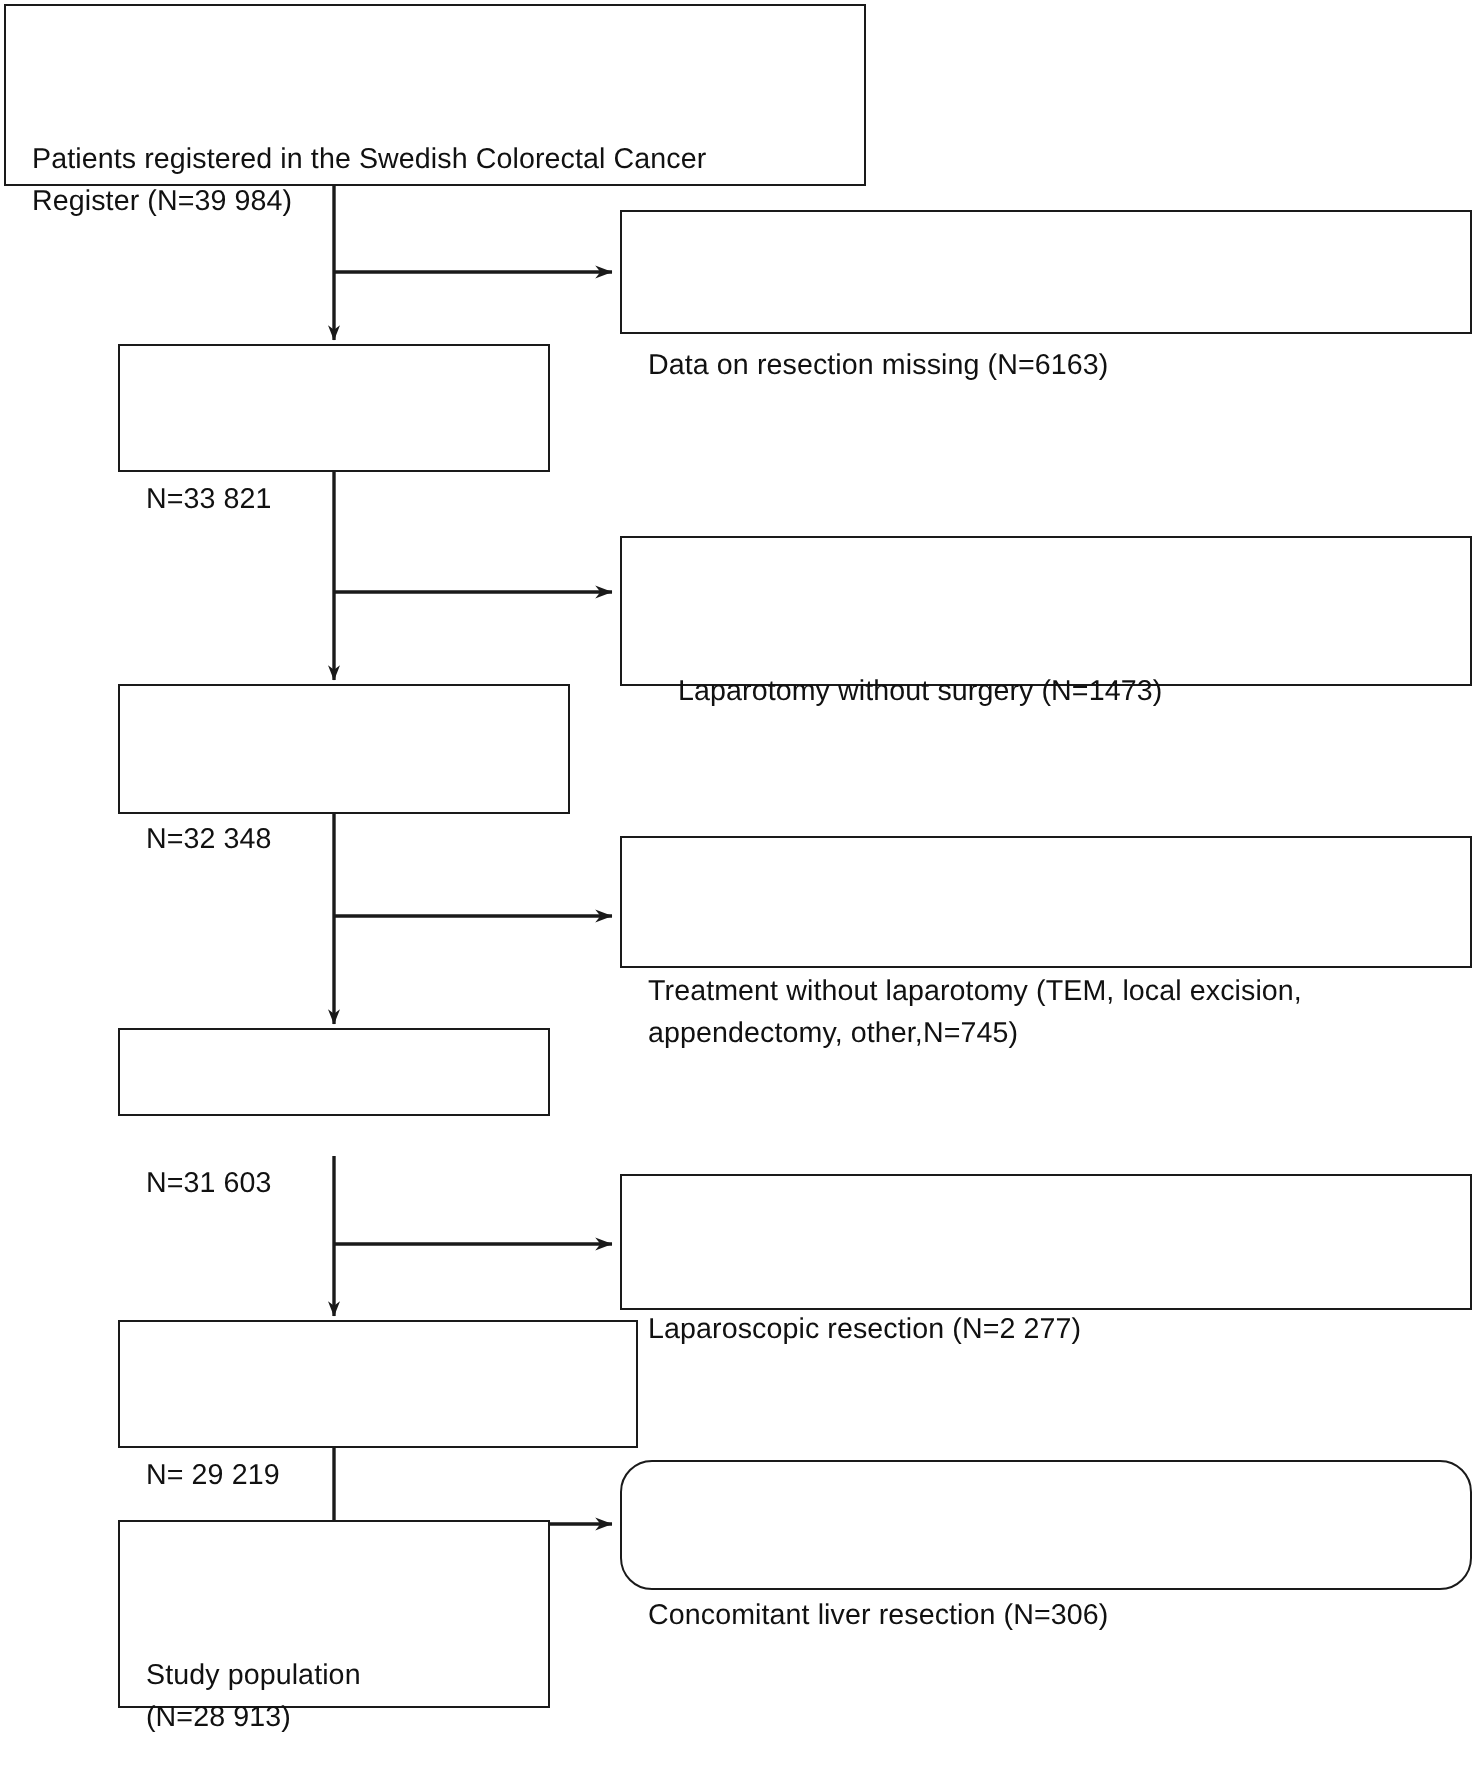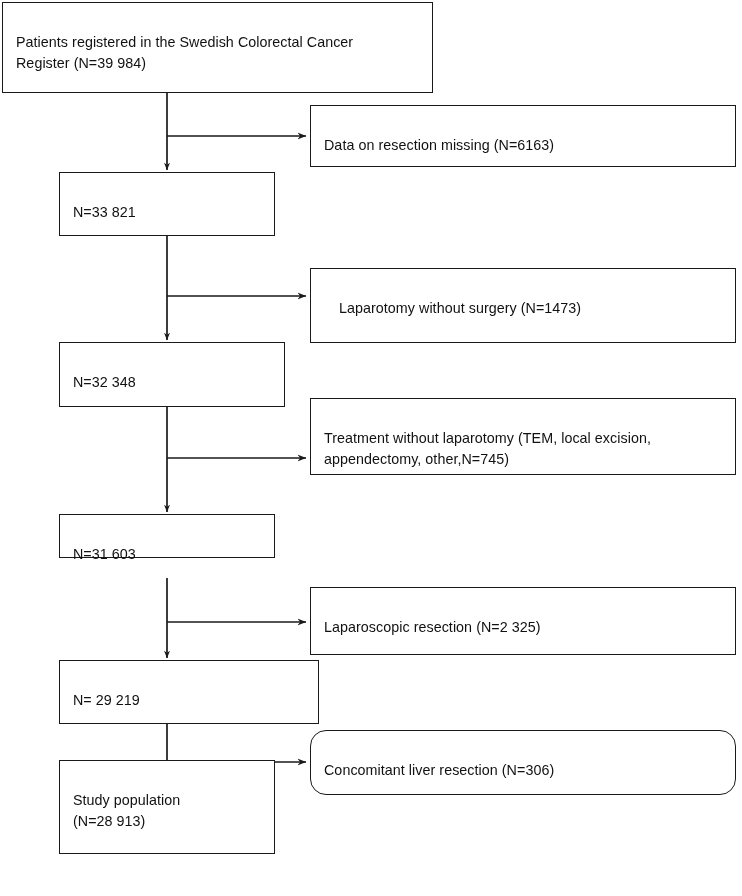--- a/index.html
+++ b/index.html
@@ -26,20 +26,21 @@
     font-size: 14.3px;
     line-height: 1.42;
     letter-spacing: 0.05px;
     white-space: pre-line;
   }
   .node-box.main-node  { }
   .node-box.excl-node  { }
   .node-text {
     display: block;
     white-space: pre-line;
+    margin-top: 38px;
   }
   .connector-layer {
     position: absolute;
     left: 0;
     top: 0;
     width: 742px;
     height: 896px;
     pointer-events: none;
   }
 </style>
@@ -98,26 +99,26 @@
   </div>
 
   <div class="node-box excl-node" style="left: 310px; top: 105px; width: 426px; height: 62px;">
     <span class="node-text">Data on resection missing (N=6163)</span>
   </div>
 
   <div class="node-box excl-node" style="left: 310px; top: 268px; width: 426px; height: 75px; padding-left: 28px;">
     <span class="node-text">Laparotomy without surgery (N=1473)</span>
   </div>
 
-  <div class="node-box excl-node" style="left: 310px; top: 398px; width: 426px; height: 77px;">
+  <div class="node-box excl-node" style="left: 310px; top: 418px; width: 426px; height: 66px;">
     <span class="node-text">Treatment without laparotomy (TEM, local excision,
 appendectomy, other,N=745)</span>
   </div>
 
   <div class="node-box excl-node" style="left: 310px; top: 587px; width: 426px; height: 68px;">
-    <span class="node-text">Laparoscopic resection (N=2 325)</span>
+    <span class="node-text">Laparoscopic resection (N=2 277)</span>
   </div>
 
   <div class="node-box excl-node" style="left: 310px; top: 730px; width: 426px; height: 65px; border-radius: 16px;">
     <span class="node-text">Concomitant liver resection (N=306)</span>
   </div>
 
 </div>
 
 </body></html>

